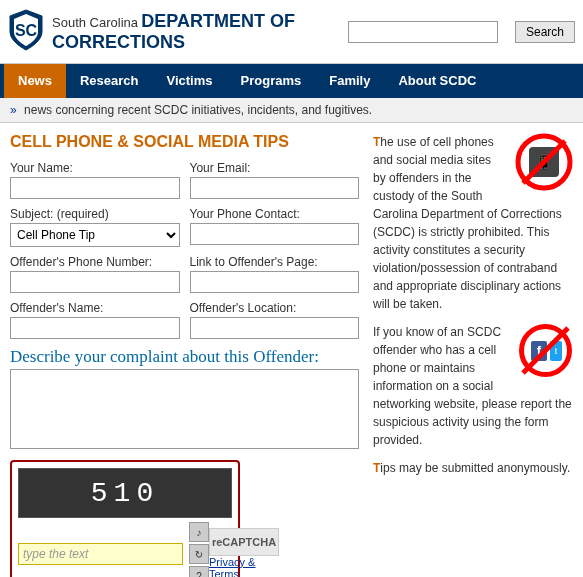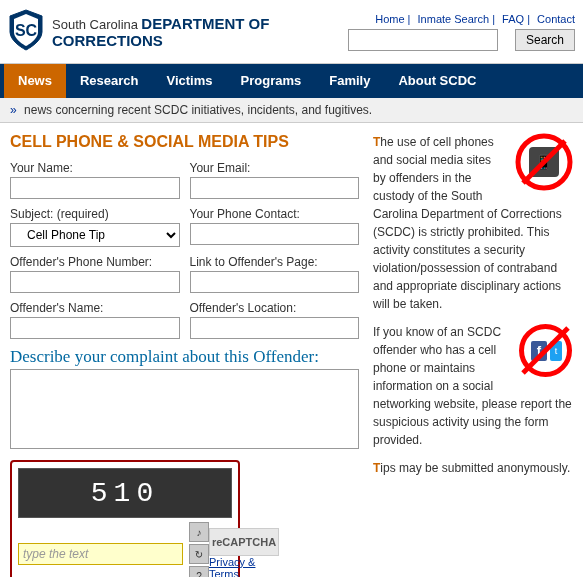--- a/index.html
+++ b/index.html
@@ -32,21 +32,21 @@
     #main { display: flex; padding: 10px; gap: 14px; }
 
     
     #form-section { flex: 1; min-width: 0; }
     .page-title { color: #cc6600; font-size: 16px; font-weight: bold; margin-bottom: 10px; }
 
     .form-row { display: flex; gap: 10px; margin-bottom: 8px; }
     .form-col { flex: 1; display: flex; flex-direction: column; }
     .form-col label { font-size: 12px; color: #333; margin-bottom: 2px; font-weight: normal; }
     .form-col input[type="text"] { height: 22px; border: 1px solid #999; font-size: 12px; padding: 2px 4px; width: 100%; }
-    .form-col select { height: 24px; border: 1px solid #999; font-size: 12px; padding: 0 12px; width: 100%; background: #fff; }
+    .form-col select { height: 24px; border: 1px solid #999; font-size: 12px; padding: 0 2px; width: 100%; background: #fff; }
 
     .full-row { margin-bottom: 8px; }
     .full-row label { font-size: 17px; color: #0369a1; margin-bottom: 2px; display: block; font-family: Liberation Serif, serif; }
     .full-row textarea { width: 100%; height: 80px; border: 1px solid #999; font-size: 12px; padding: 4px; resize: none; }
 
     
     .captcha-box { border: 2px solid #990000; border-radius: 4px; padding: 6px; background: #fff; display: flex; flex-direction: column; gap: 4px; width: 230px; }
     .captcha-image { background: #333; height: 50px; display: flex; align-items: center; justify-content: center; color: #fff; font-size: 28px; font-family: 'Courier New', monospace; letter-spacing: 6px; border: 1px solid #555; }
     .captcha-row { display: flex; align-items: center; gap: 6px; }
     .captcha-input { flex: 1; height: 22px; border: 1px solid #ccaa00; background: #ffffcc; font-size: 12px; padding: 10px 4px; }
@@ -67,29 +67,23 @@
 <div id="header">
   <div style="margin-right:8px;">
     <svg width="36" height="44" viewBox="0 0 36 44">
       <path d="M18 2 L34 8 L34 24 C34 34 18 42 18 42 C18 42 2 34 2 24 L2 8 Z" fill="#003366" stroke="#003366"></path>
       <path d="M18 6 L30 11 L30 24 C30 32 18 38 18 38 C18 38 6 32 6 24 L6 11 Z" fill="#fff"></path>
       <text x="18" y="28" text-anchor="middle" font-size="16" font-weight="bold" fill="#003366">SC</text>
     </svg>
   </div>
   <div>
     <span style="font-size:13px;color:#333;">South Carolina</span>
-    <span style="font-size:15px;font-weight:bold;color:#003366;">DEPARTMENT OF CORRECTIONS</span>
+    <span style="font-size:18px;font-weight:bold;color:#003366;">DEPARTMENT OF CORRECTIONS</span>
   </div>
   <div class="header-right">
-    <div class="top-links">
-      <a>Home</a> |
-      <a>Inmate Search</a> |
-      <a>FAQ</a> |
-      <a>Contact</a>
-    </div>
     <div class="search-row">
       <input type="text" style="">
       <button>Search</button>
     </div>
   </div>
 </div>
 
 <div id="navbar">
   <div class="nav-item active">News</div>
   <div class="nav-item">Research</div>

